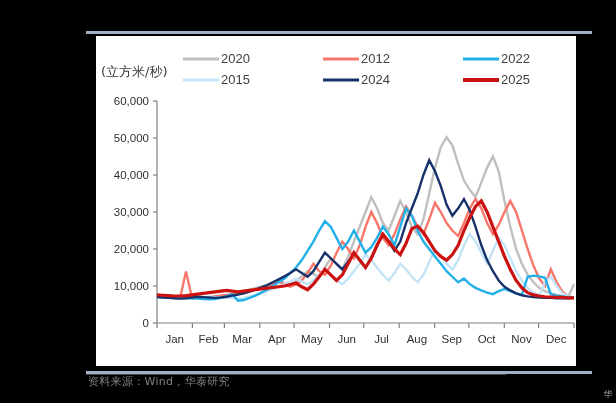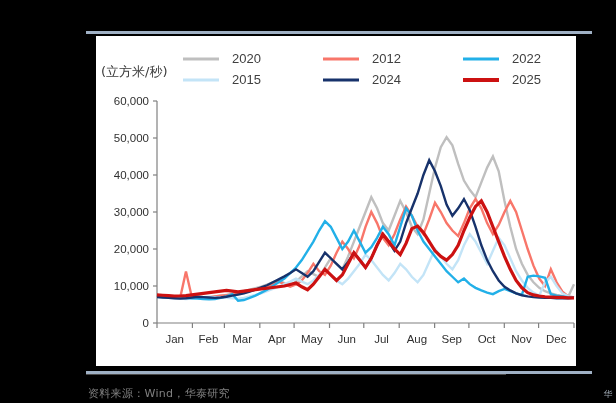--- a/index.html
+++ b/index.html
@@ -34,21 +34,21 @@
     background: #ffffff;
   }
   .source-rule {
     position: absolute;
     left: 86px; top: 374px;
     width: 420px; height: 1px;
     background: #4a4a4a;
   }
   .source-text {
     position: absolute;
-    left: 88px; top: 386px;
+    left: 88px; top: 374px;
     font-size: 11px;
     color: #808080;
     font-family: "DejaVu Sans", sans-serif;
     letter-spacing: 0.3px;
     white-space: nowrap;
   }
   .side-glyph {
     position: absolute;
     right: 2px; top: 382px;
     font-size: 9px;
@@ -63,21 +63,21 @@
     left: 182px; top: 48px;
     width: 390px; height: 42px;
     display: grid;
     grid-template-columns: 140px 140px 110px;
     grid-template-rows: 21px 21px;
     align-items: center;
   }
   .legend-item {
     display: flex;
     align-items: center;
-    gap: 12px;
+    gap: 1px;
   }
   .legend-swatch {
     display: block;
     width: 38px;
     flex: 0 0 38px;
   }
   .legend-label {
     font-size: 13px;
     color: #404040;
     font-family: "Liberation Sans", sans-serif;

